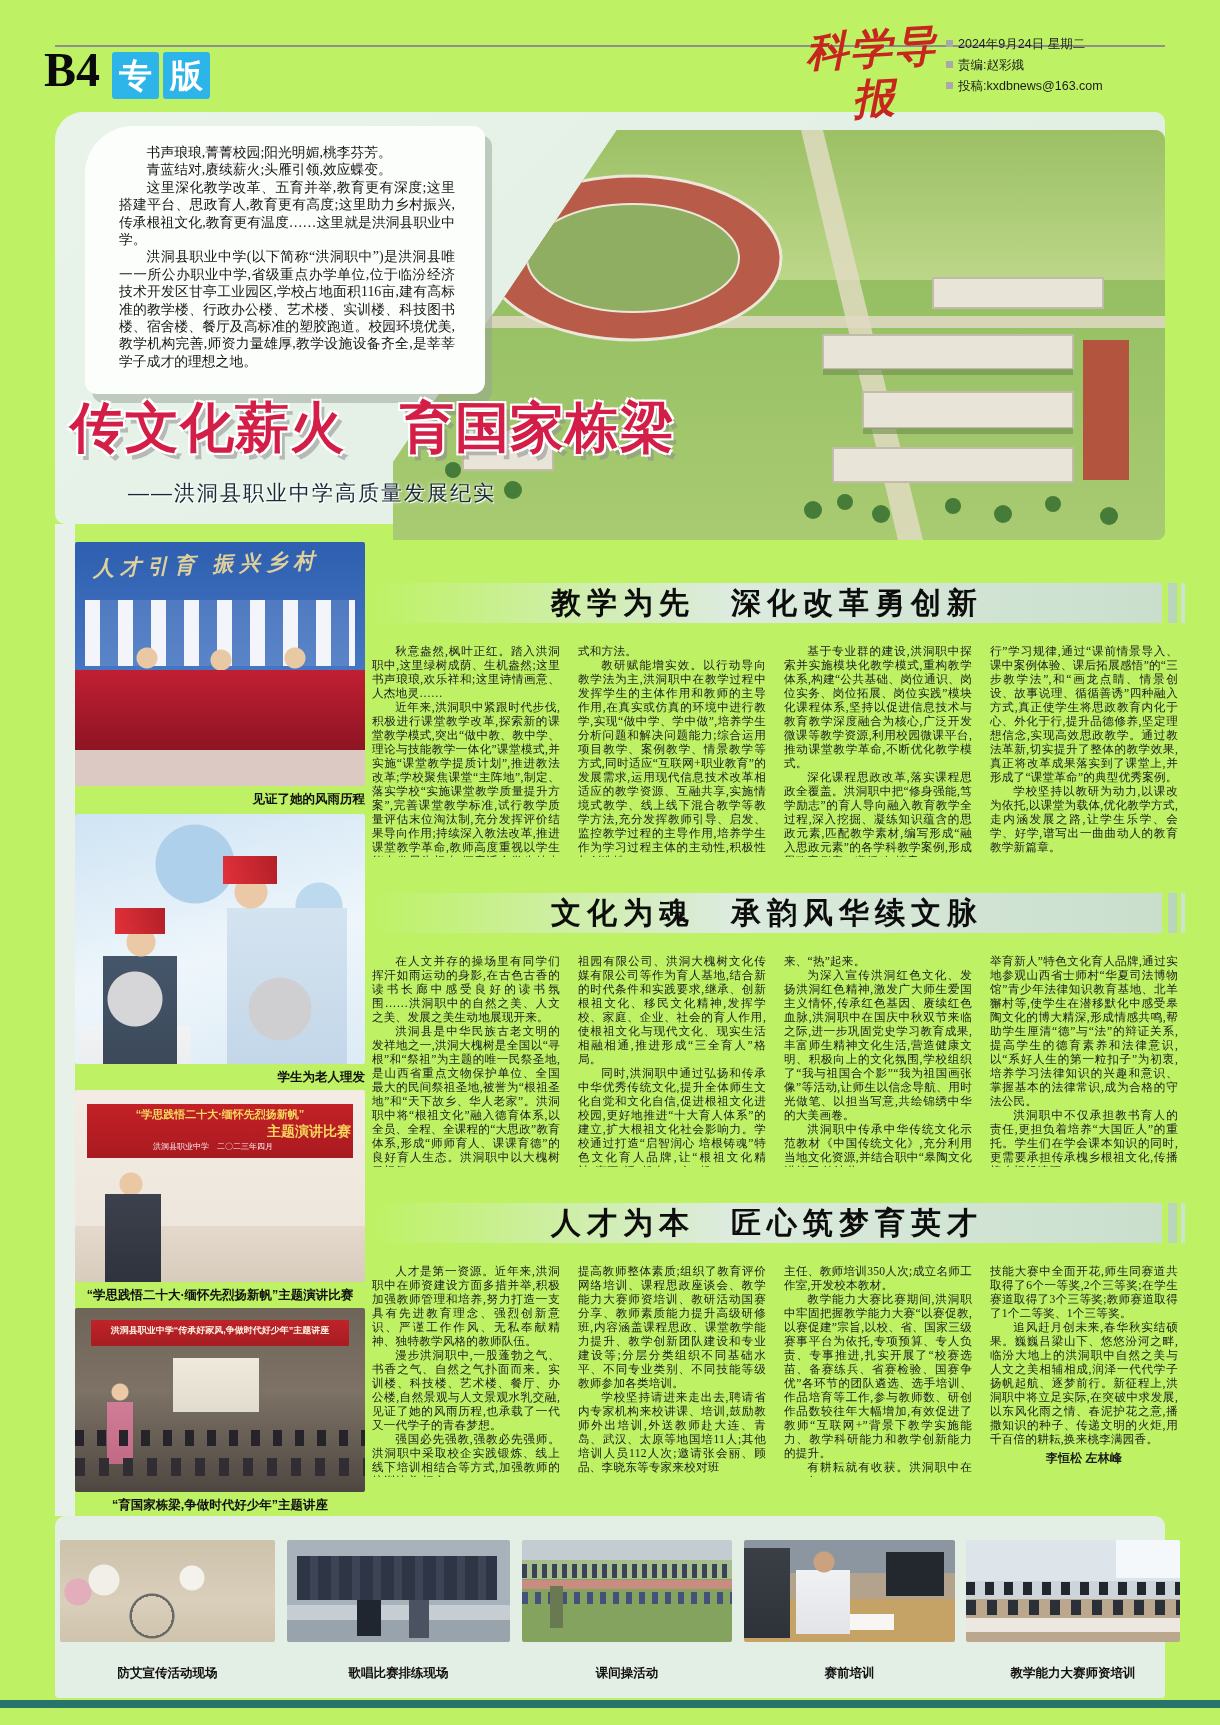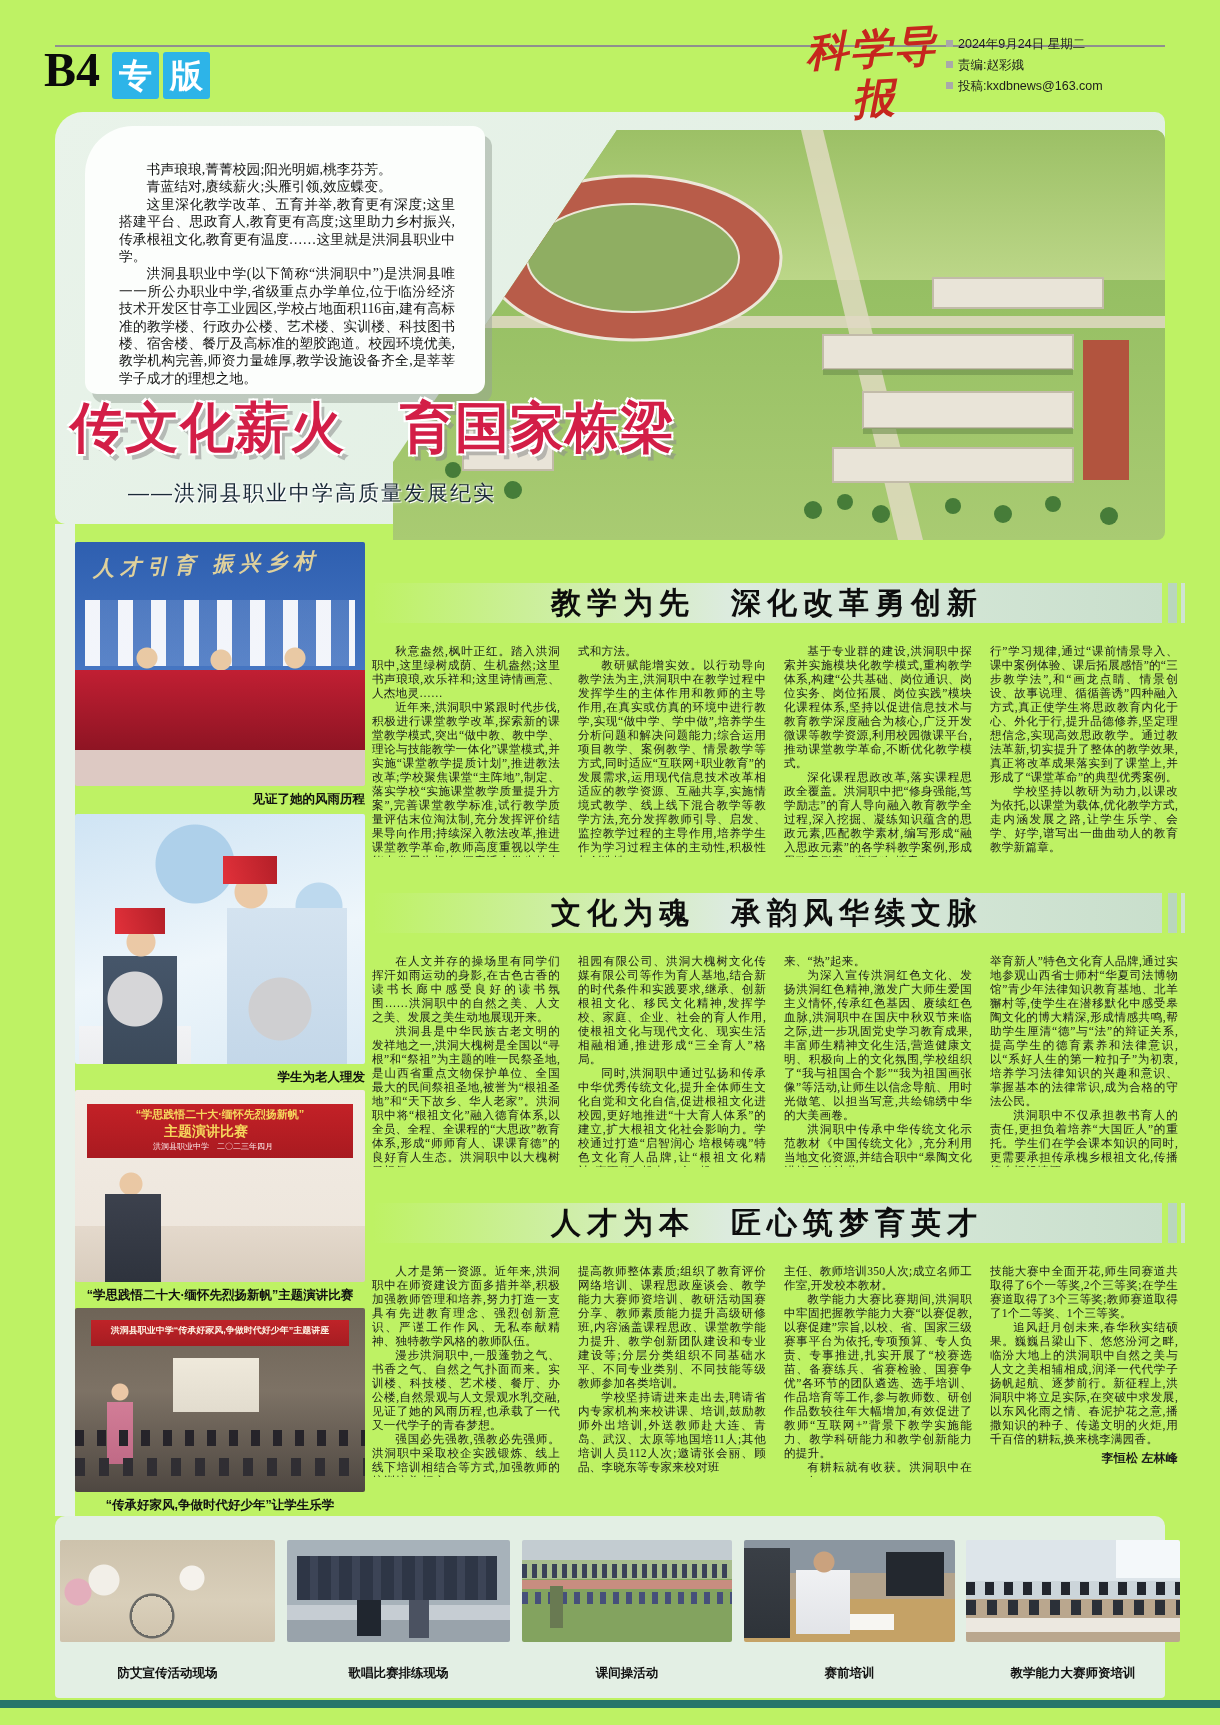--- a/index.html
+++ b/index.html
@@ -19,21 +19,21 @@
         font:bold 33px/47px "Liberation Sans",sans-serif;text-align:center;border-radius:3px;}
   .tile1{left:112px}.tile2{left:163px}
   .masthead{position:absolute;left:788px;top:24px;width:170px;text-align:center;color:#c6261e;
             font:bold italic 42px/1.2 "Liberation Serif","DejaVu Serif",serif;transform:rotate(-3deg);
             letter-spacing:2px;}
   .hinfo{position:absolute;left:946px;top:34px;font:12.5px/21px "Liberation Sans",sans-serif;color:#1c1c1c;}
   .hinfo .sq{display:inline-block;width:7px;height:7px;background:#a9a9a9;margin-right:5px;vertical-align:1px;}
   
   .lede{position:absolute;left:85px;top:126px;width:400px;height:268px;background:#fcfefc;
         border-radius:48px 12px 12px 12px;box-shadow:7px 9px 0 rgba(150,162,150,.5);z-index:3;}
-  .lede-inner{padding:35px 30px 0 34px;font:13.8px/17.4px "Liberation Serif","DejaVu Serif",serif;
+  .lede-inner{padding:18px 30px 0 34px;font:13.8px/17.4px "Liberation Serif","DejaVu Serif",serif;
         color:#141414;text-align:justify;}
   .lede-inner p{margin:0;text-indent:2em;}
   
   .headline{position:absolute;left:70px;top:398px;width:620px;z-index:4;}
   .headline h1{margin:0;font:900 54px/1.1 "Liberation Sans",sans-serif;color:#d31e47;letter-spacing:1px;
      text-shadow:-2px -2px 0 #fff,2px -2px 0 #fff,-2px 2px 0 #fff,2px 2px 0 #fff,5px 6px 0 rgba(140,140,140,.55);}
   .subtitle{position:absolute;left:128px;top:482px;font:500 21px/1 "Liberation Sans",sans-serif;color:#1b2a38;
      letter-spacing:2px;z-index:5;text-shadow:0 0 4px #fff,1px 1px 0 #fff;}
   
   .aerial{position:absolute;left:393px;top:130px;width:772px;height:410px;z-index:2;
@@ -47,21 +47,21 @@
         background:linear-gradient(90deg,rgba(233,243,234,0) 0%,#dcebde 45%,#c9dfcc 100%);
         display:flex;align-items:center;justify-content:center;}
   .band h2{margin:4px;font:bold 30px/1 "Liberation Sans",sans-serif;color:#0d0d0d;letter-spacing:6px;}
   .bar1{position:absolute;left:1168px;top:0;width:9px;height:40px;background:#b9d6bd;}
   .bar2{position:absolute;left:1181px;top:0;width:4px;height:40px;background:#cfe3d2;}
   .col{position:absolute;top:62px;width:188px;height:212px;overflow:hidden;text-align:justify;
        font:11.6px/14px "Liberation Serif","DejaVu Serif",serif;color:#1b1b1b;letter-spacing:.2px;}
   .c1{left:372px}.c2{left:578px}.c3{left:784px}.c4{left:990px}
   .col p{margin:0;text-indent:2em;}
   .col p.cont{text-indent:0;}
-  .byline{text-align:right;font-weight:bold;margin-top:4px;font-size:12px;}
+  .byline{text-align:center;font-weight:bold;margin-top:4px;font-size:12px;}
   
   .ph{position:absolute;left:75px;width:290px;border-radius:2px;overflow:hidden;background-repeat:no-repeat;}
   .ph1{top:542px;height:244px;
     background-image:
       linear-gradient(#c11f33,#8e1423),
       linear-gradient(#ddc9c3,#ddc9c3),
       radial-gradient(circle 11px at 72px 116px,#e9c9a4 0 10px,transparent 11px),
       radial-gradient(circle 11px at 146px 118px,#e9c9a4 0 10px,transparent 11px),
       radial-gradient(circle 11px at 220px 116px,#e9c9a4 0 10px,transparent 11px),
       repeating-linear-gradient(90deg,rgba(252,252,254,.95) 0 15px,rgba(185,202,232,.18) 15px 33px),
@@ -89,21 +89,21 @@
   .ph3{top:1090px;height:192px;
     background-image:
       linear-gradient(#3c414d,#2e333d),
       radial-gradient(circle 12px at 56px 94px,#eac8a4 0 11px,transparent 12px),
       linear-gradient(#c32127,#a91a20),
       linear-gradient(#e4d9cc,#d8ccbd),
       linear-gradient(#f2ece4,#ece4da);
     background-size:56px 88px,auto,266px 54px,290px 56px,290px 192px;
     background-position:30px 104px,0 0,12px 14px,0 136px,0 0;}
   .ph3-b1{position:absolute;left:14px;top:19px;width:262px;text-align:center;font:bold 11px/1 "Liberation Sans",sans-serif;color:#f6d65c;white-space:nowrap;overflow:hidden;}
-  .ph3-b2{position:absolute;left:0;top:34px;width:262px;text-align:center;font:bold 14px/1 "Liberation Sans",sans-serif;color:#f6d65c;}
+  .ph3-b2{position:absolute;left:14px;top:34px;width:262px;text-align:right;font:bold 14px/1 "Liberation Sans",sans-serif;color:#f6d65c;}
   .ph3-b3{position:absolute;left:7px;top:53px;width:262px;text-align:center;font:8px/1 "Liberation Sans",sans-serif;color:#fbecec;}
   .ph4{top:1308px;height:184px;
     background-image:
       repeating-linear-gradient(90deg,#26242a 0 9px,transparent 9px 22px),
       repeating-linear-gradient(90deg,#302e33 0 10px,transparent 10px 24px),
       linear-gradient(#efe9db,#e2dcce),
       linear-gradient(#d27d97,#c06a86),
       radial-gradient(circle 9px at 45px 84px,#ecc8a6 0 8px,transparent 9px),
       linear-gradient(#bf2328,#a61d22),
       linear-gradient(180deg,#6e6457 0%,#7d7265 45%,#4e4741 100%);
@@ -324,21 +324,21 @@
   <div class="ph ph3">
     <div class="ph3-b1">“学思践悟二十大·缅怀先烈扬新帆”</div>
     <div class="ph3-b2">主题演讲比赛</div>
     <div class="ph3-b3">洪洞县职业中学　二〇二三年四月</div>
   </div>
   <div class="lcap c" style="top:1288px">“学思践悟二十大·缅怀先烈扬新帆”主题演讲比赛</div>
 
   <div class="ph ph4">
     <div class="ph4-banner">洪洞县职业中学“传承好家风,争做时代好少年”主题讲座</div>
   </div>
-  <div class="lcap c" style="top:1498px">“传承好家风,争做时代好少年”让学生乐学</div>
+  <div class="lcap c" style="top:1498px">“育国家栋梁,争做时代好少年”主题讲座</div>
 
   <div class="bp bp1"></div>
   <div class="bp bp2"></div>
   <div class="bp bp3"></div>
   <div class="bp bp4"></div>
   <div class="bp bp5"></div>
   <div class="bcap" style="left:60px;width:215px">防艾宣传活动现场</div>
   <div class="bcap" style="left:287px;width:223px">歌唱比赛排练现场</div>
   <div class="bcap" style="left:522px;width:210px">课间操活动</div>
   <div class="bcap" style="left:744px;width:211px">赛前培训</div>

